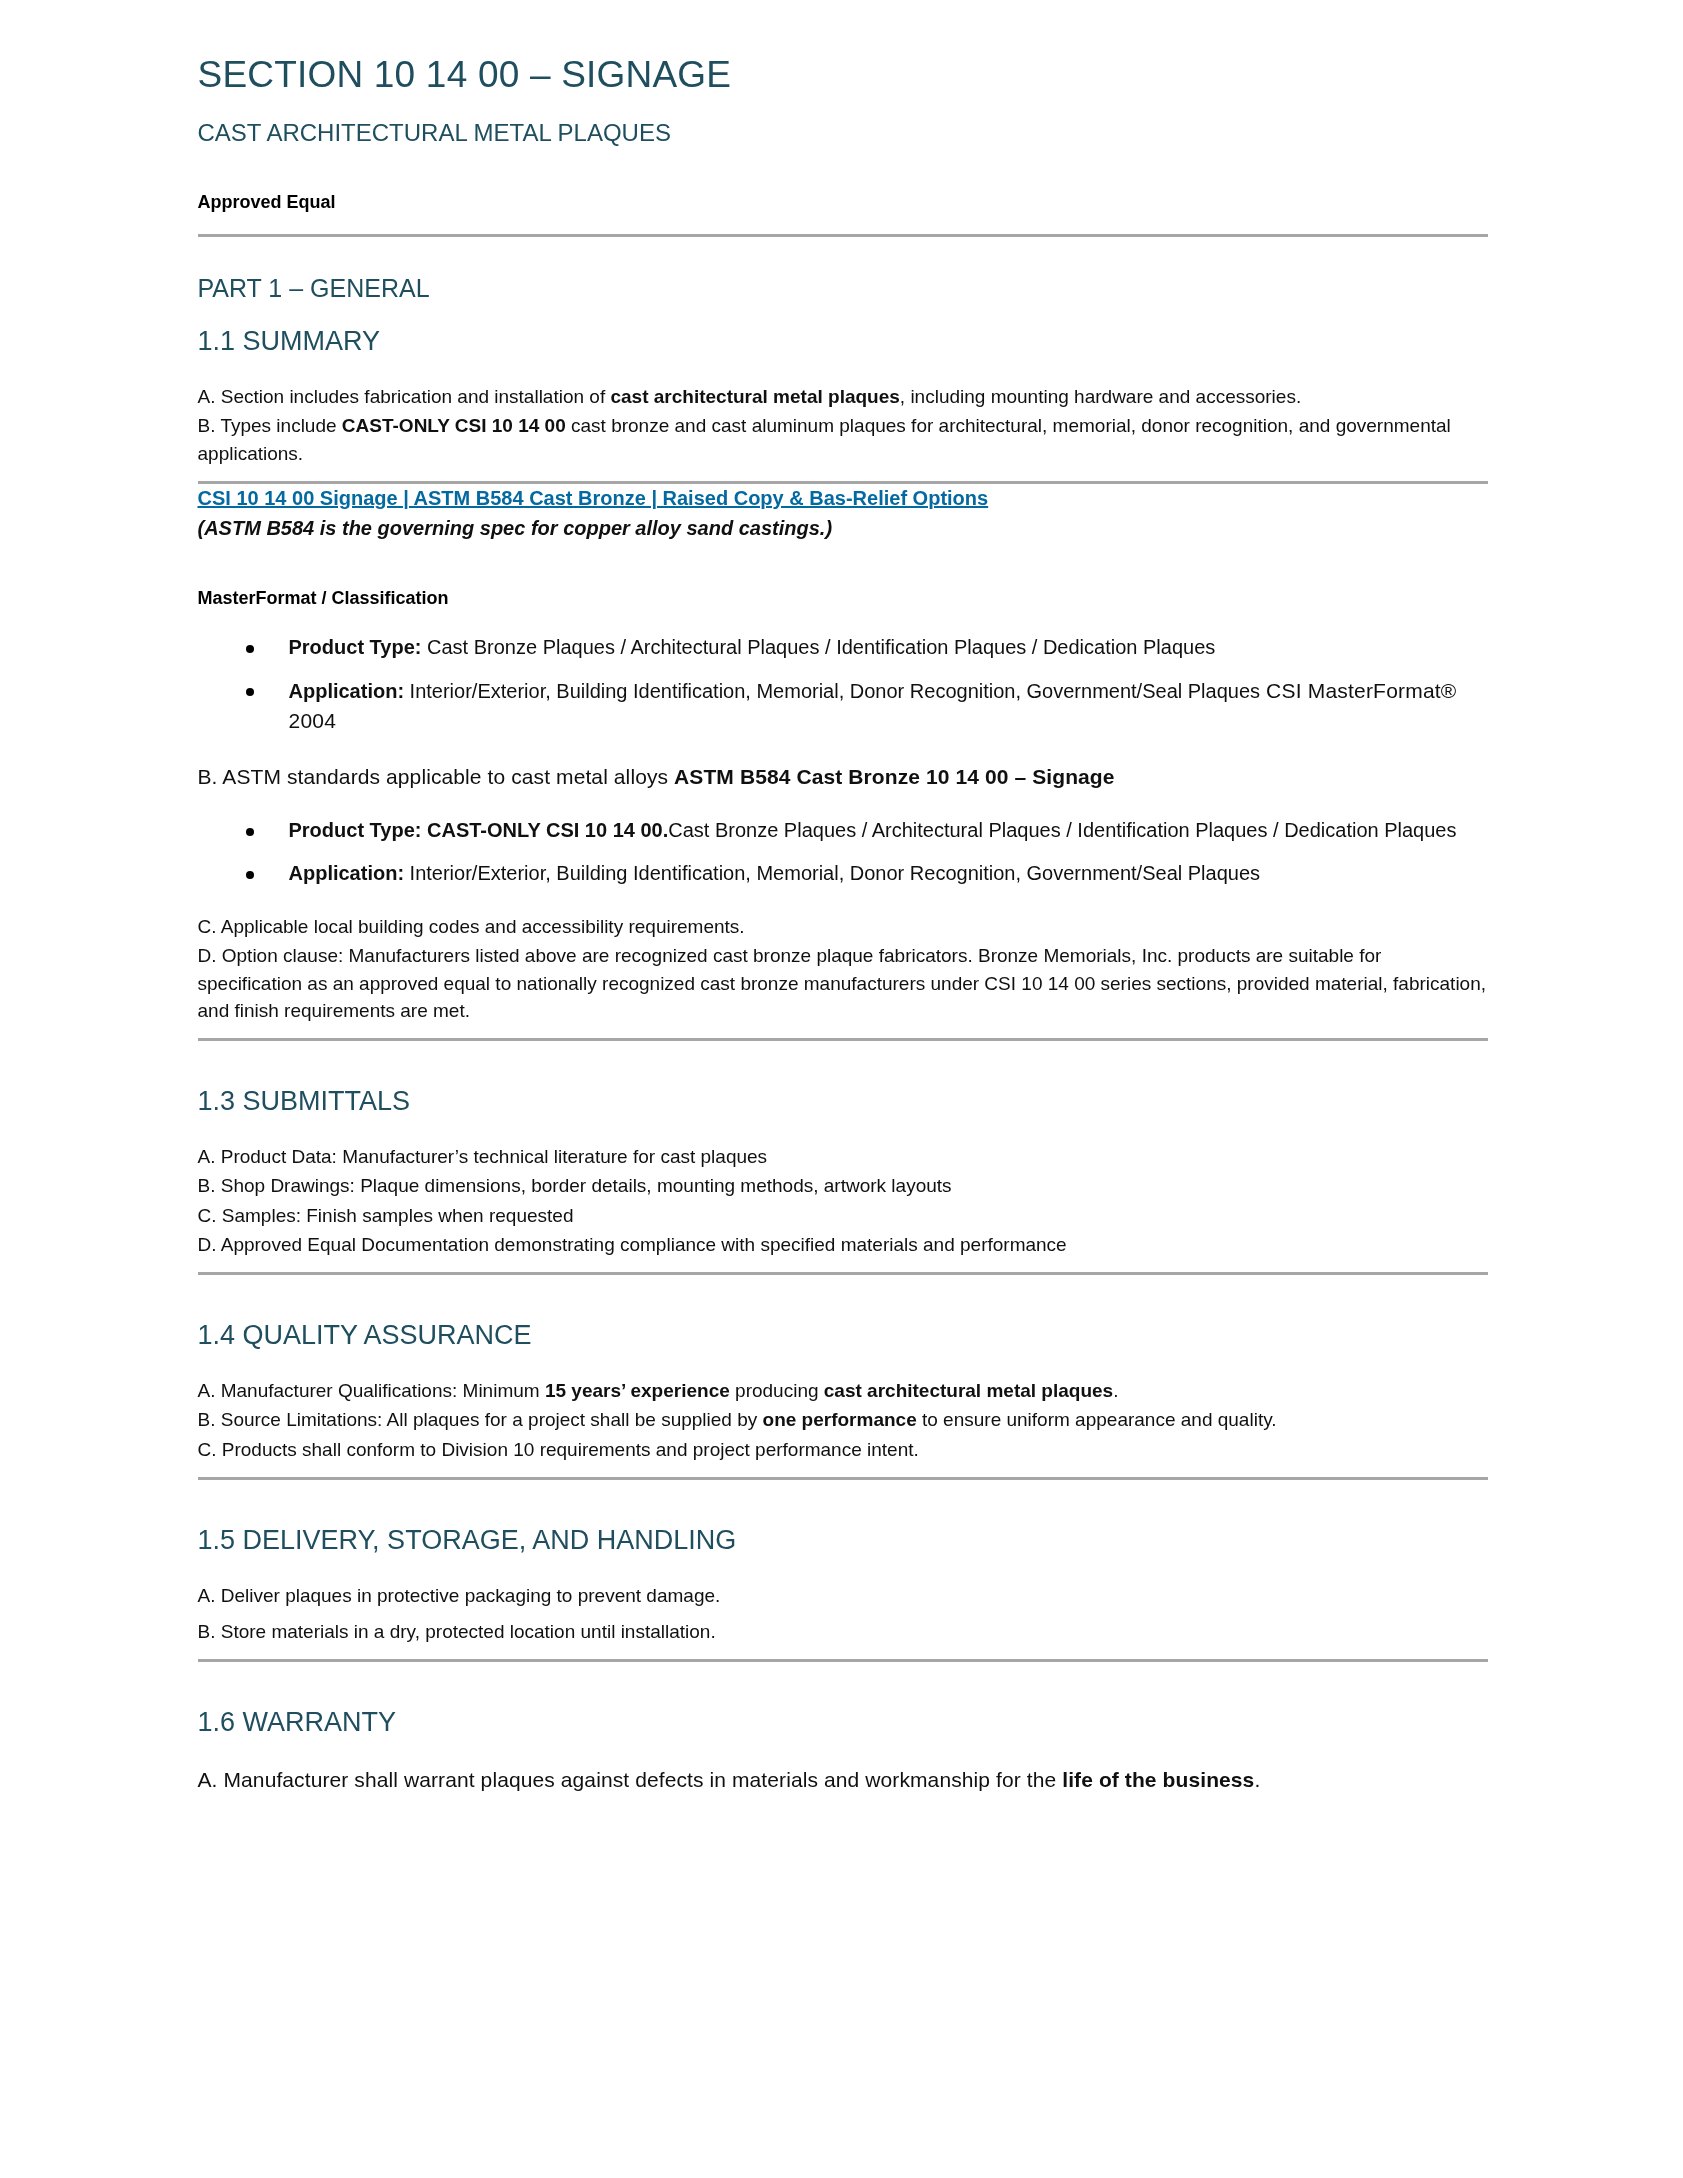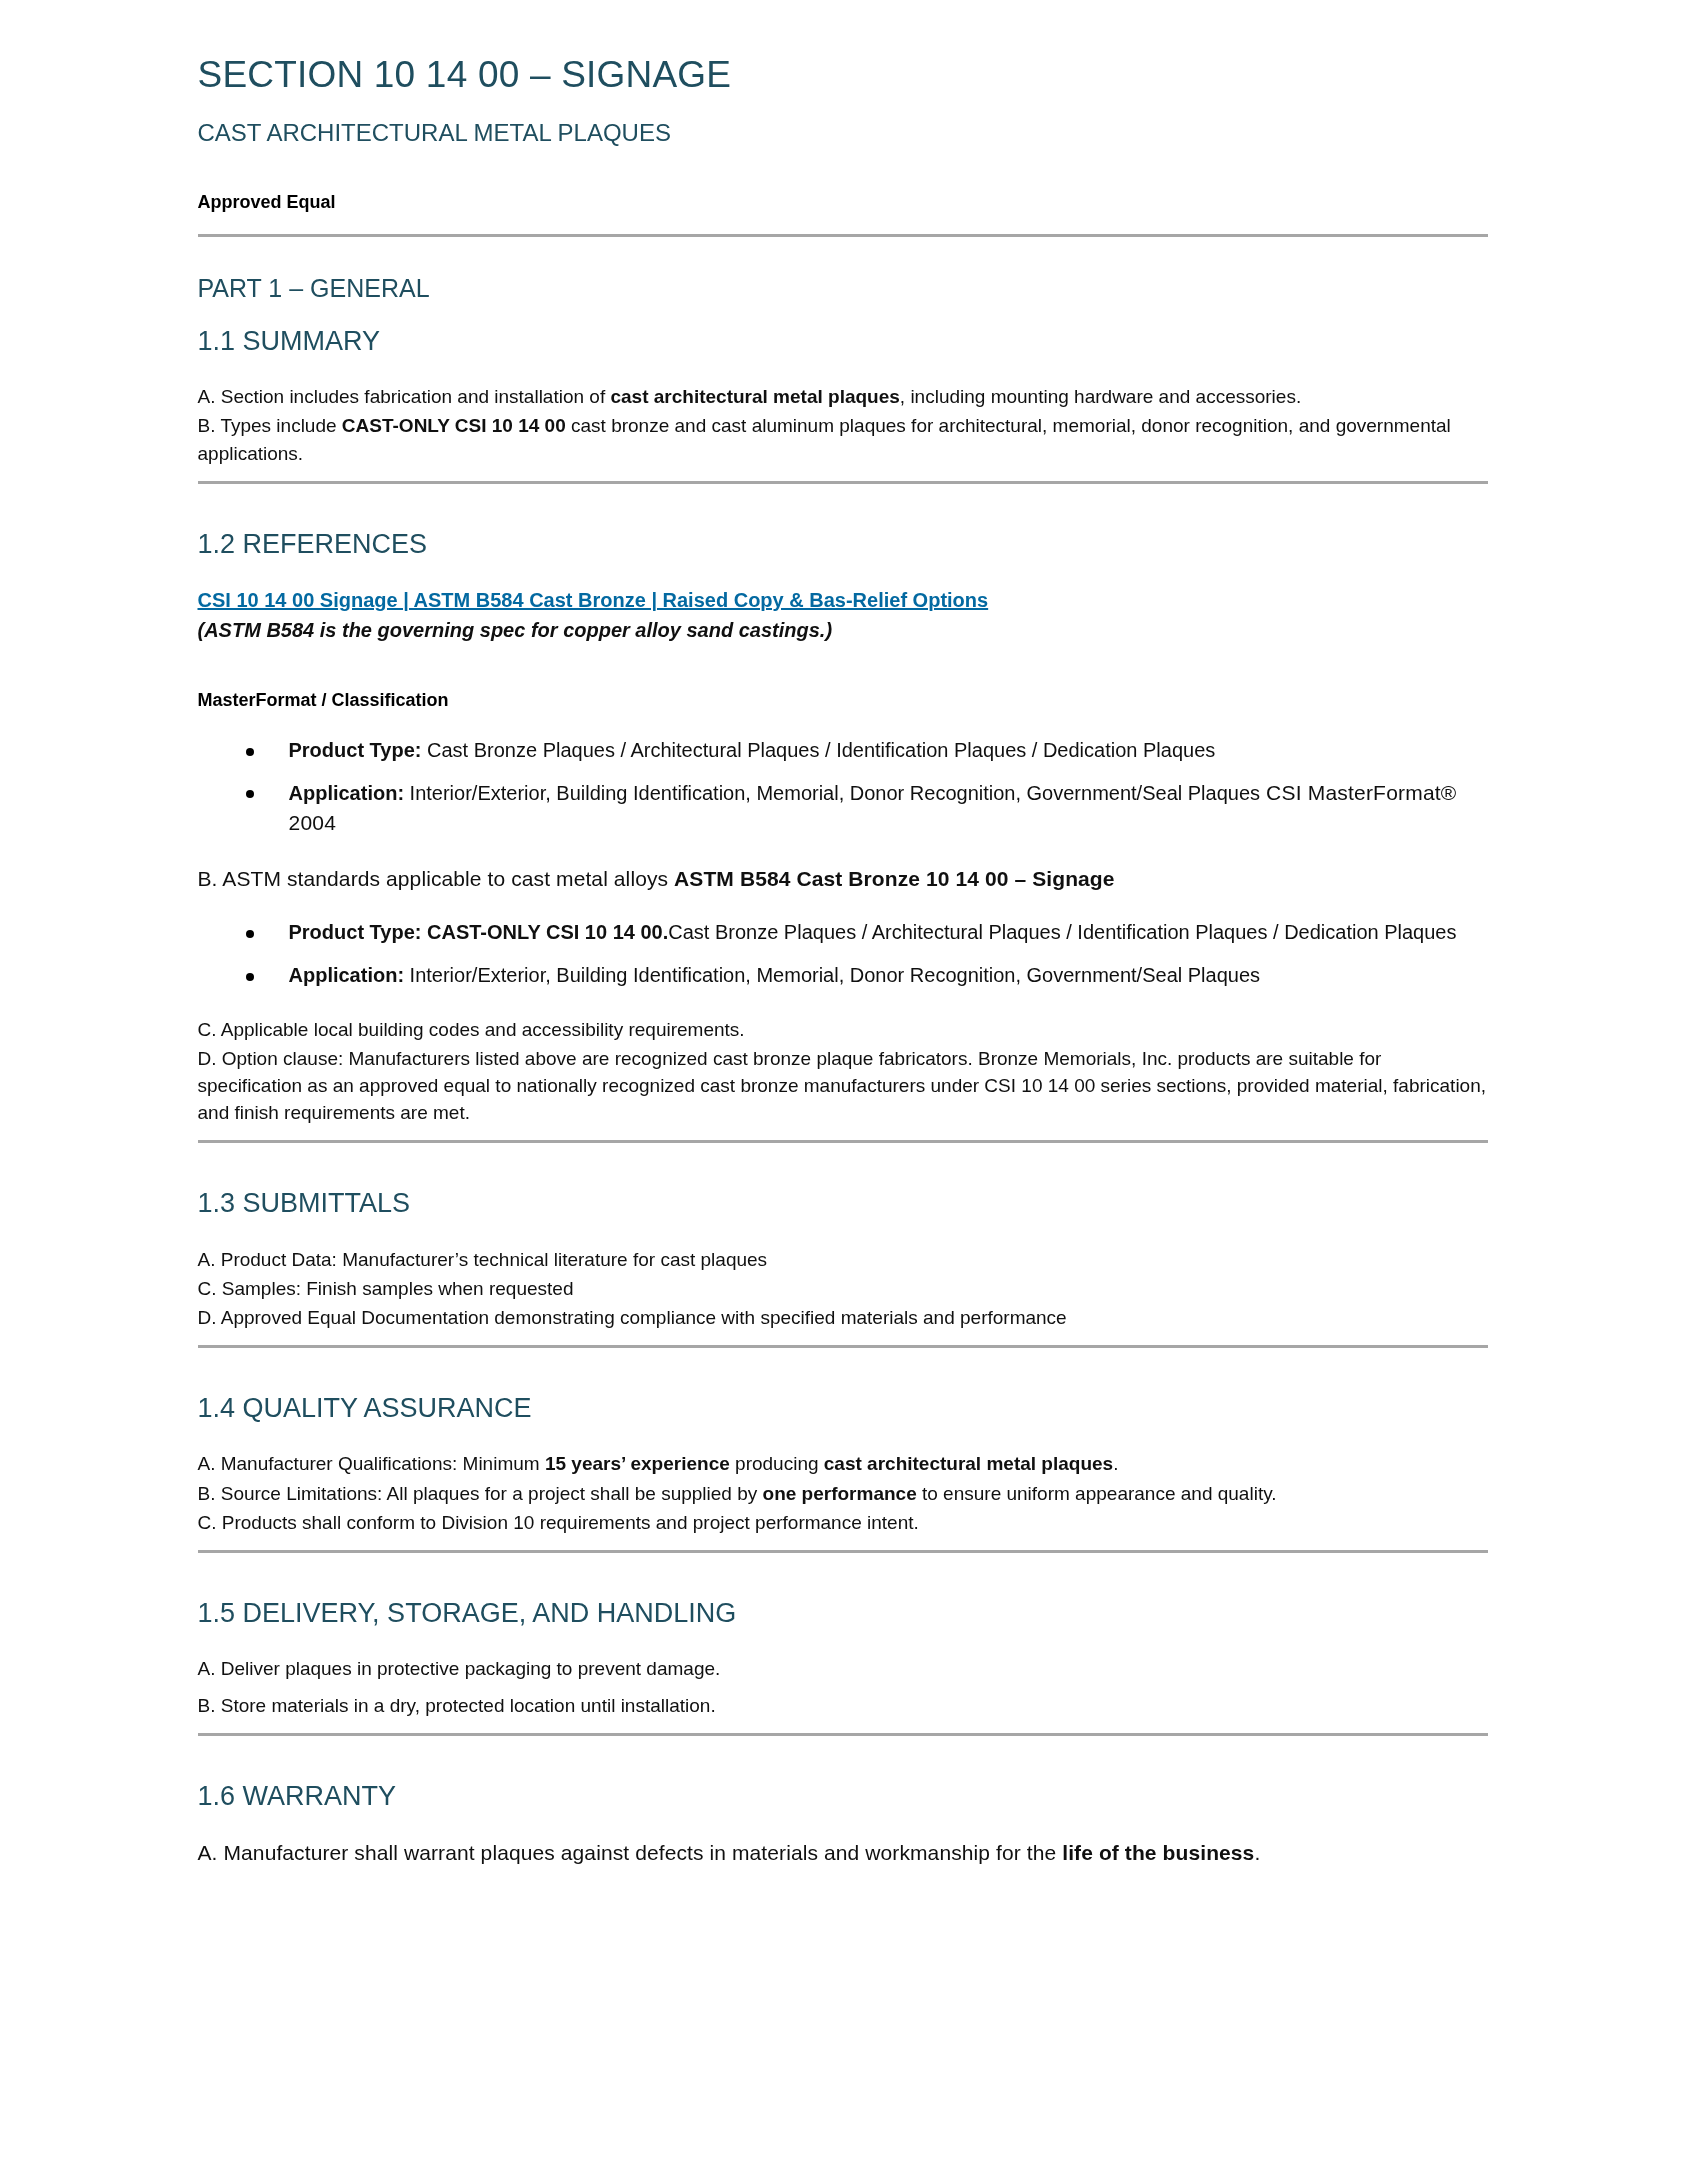--- a/index.html
+++ b/index.html
@@ -150,21 +150,20 @@
 
     <div class="sec-heading">1.1 SUMMARY</div>
     <p class="body">
       <span>A. Section includes fabrication and installation of </span><b>cast architectural metal plaques</b><span>, including mounting hardware and accessories.</span>
     </p>
     <p class="body">
       <span>B. Types include </span><b>CAST-ONLY CSI 10 14 00</b><span> cast bronze and cast aluminum plaques for architectural, memorial, donor recognition, and governmental applications.</span>
     </p>
     <hr class="rule">
 
-    <div class="sec-heading gap-top">1.2 REFERENCES</div>
     <p class="ref-line">CSI 10 14 00 Signage | ASTM B584 Cast Bronze | Raised Copy &amp; Bas-Relief Options</p>
     <p class="italic-note">(ASTM B584 is the governing spec for copper alloy sand castings.)</p>
 
     <div class="spacer-md"></div>
     <div class="block-heading">MasterFormat / Classification</div>
 
     <ul class="bullets">
       <li>
         <b>Product Type:</b><span> Cast Bronze Plaques / Architectural Plaques / Identification Plaques / Dedication Plaques</span>
       </li>
@@ -185,20 +184,21 @@
         <b>Application:</b><span> Interior/Exterior, Building Identification, Memorial, Donor Recognition, Government/Seal Plaques</span>
       </li>
     </ul>
 
     <p class="body">C. Applicable local building codes and accessibility requirements.</p>
     <p class="body">D. Option clause: Manufacturers listed above are recognized cast bronze plaque fabricators. Bronze Memorials, Inc. products are suitable for specification as an approved equal to nationally recognized cast bronze manufacturers under CSI 10 14 00 series sections, provided material, fabrication, and finish requirements are met.</p>
     <hr class="rule">
 
     <div class="sec-heading gap-top">1.3 SUBMITTALS</div>
     <p class="body">A. Product Data: Manufacturer’s technical literature for cast plaques</p>
+    <p class="body">B. Shop Drawings: Plaque dimensions, border details, mounting methods, artwork layouts</p>
     <p class="body">C. Samples: Finish samples when requested</p>
     <p class="body">D. Approved Equal Documentation demonstrating compliance with specified materials and performance</p>
     <hr class="rule">
 
     <div class="sec-heading gap-top">1.4 QUALITY ASSURANCE</div>
     <p class="body">
       <span>A. Manufacturer Qualifications: Minimum </span><b>15 years’ experience</b><span> producing </span><b>cast architectural metal plaques</b><span>.</span>
     </p>
     <p class="body">
       <span>B. Source Limitations: All plaques for a project shall be supplied by </span><b>one performance</b><span> to ensure uniform appearance and quality.</span>

